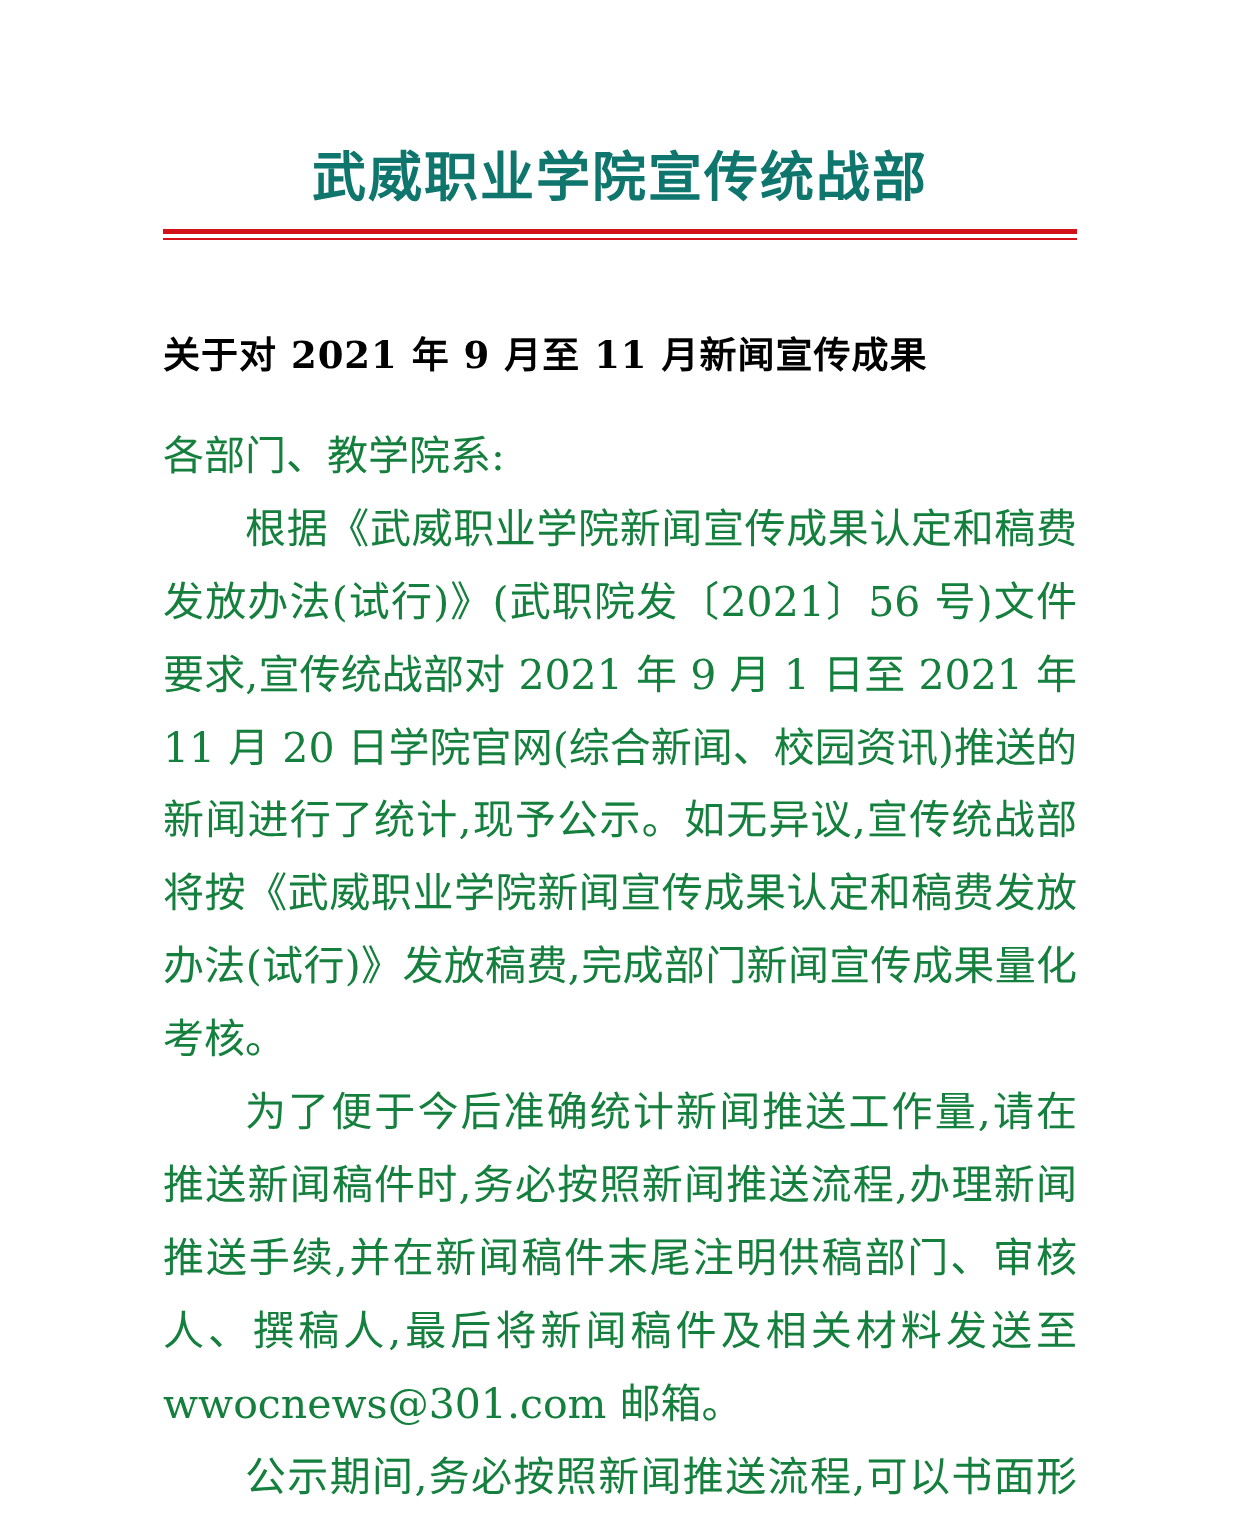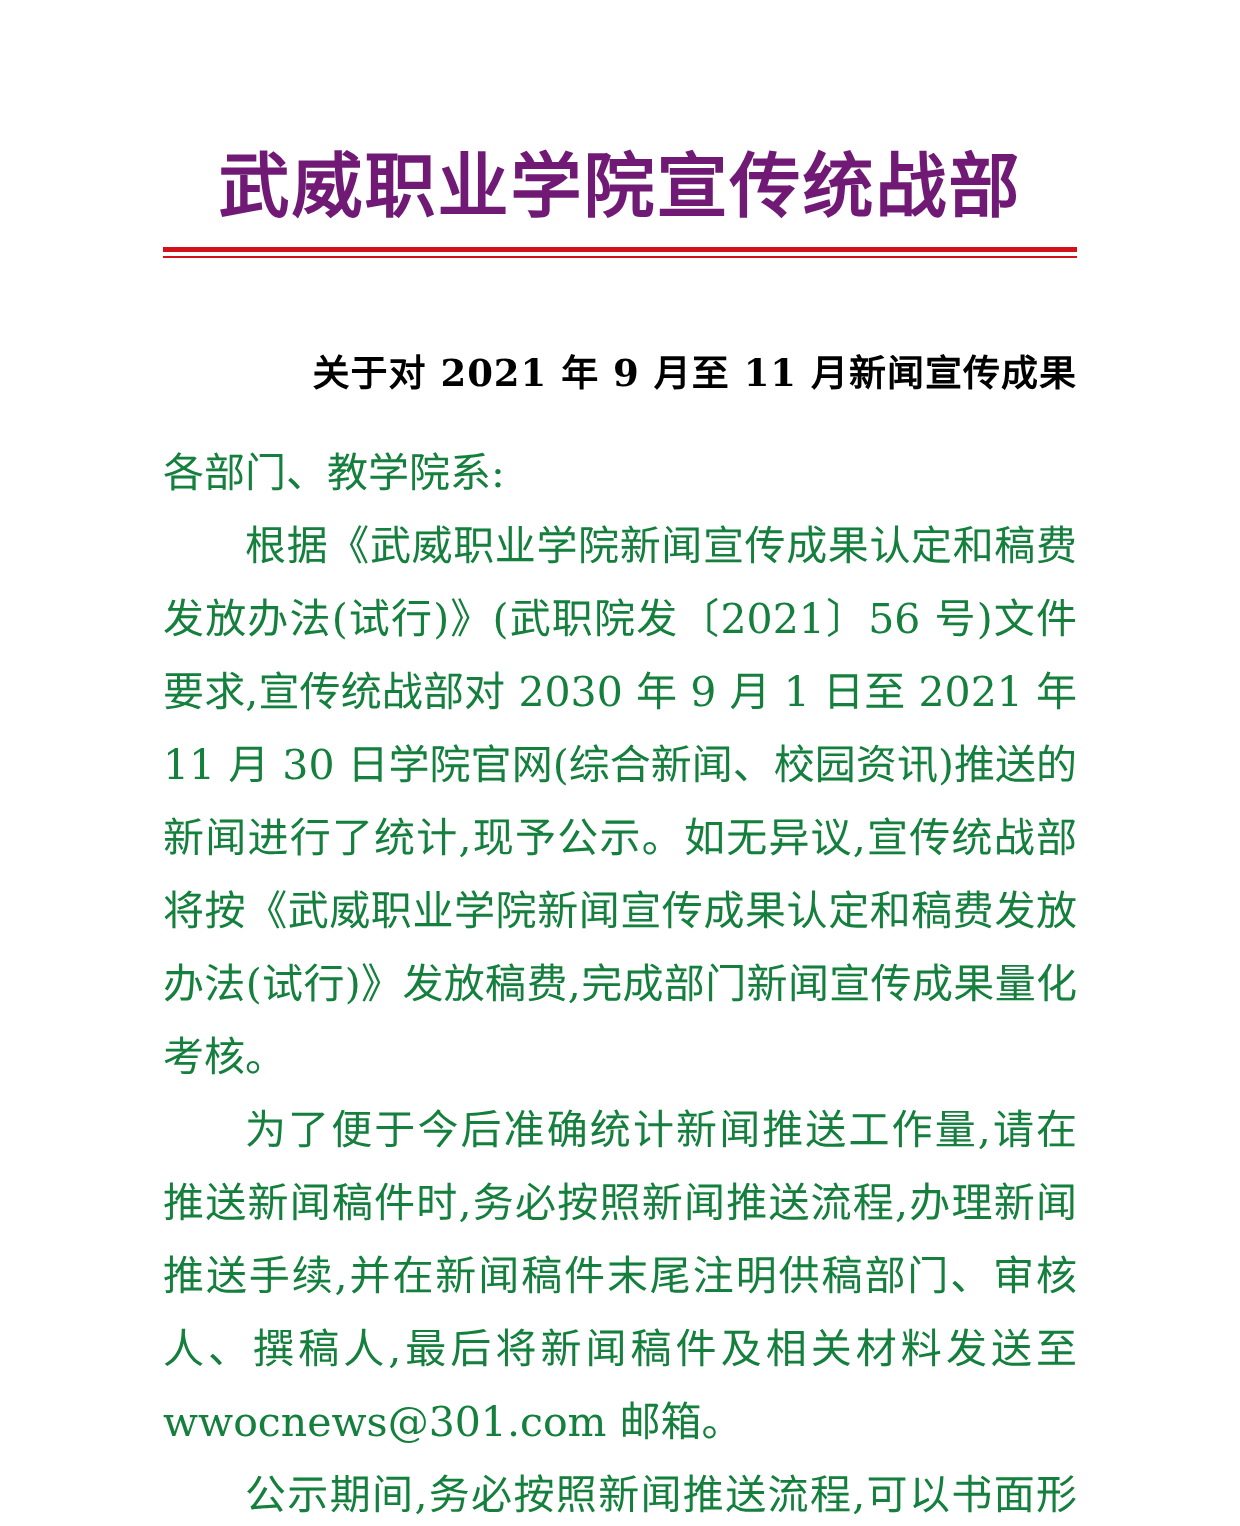--- a/index.html
+++ b/index.html
@@ -23,45 +23,45 @@
   }
 
   
   .letterhead {
     padding-top: 150px;
     text-align: center;
   }
   .letterhead-title {
     font-family: "DejaVu Sans", "Liberation Sans", sans-serif;
     font-weight: bold;
-    font-size: 71px;
+    font-size: 54px;
     line-height: 1.05;
     letter-spacing: 2px;
-    color: #701a75;
+    color: #0f766e;
     white-space: nowrap;
   }
   .rule-wrap {
     margin-top: 22px;
   }
   .rule-thick {
     height: 5px;
     background: #d3111a;
     width: 100%;
   }
   .rule-thin {
     height: 2px;
     background: #d3111a;
     width: 100%;
     margin-top: 4px;
   }
 
   
   .doc-title {
     margin-top: 86px;
-    text-align: right;
+    text-align: left;
     font-family: "DejaVu Serif", "Liberation Serif", serif;
     font-weight: bold;
     font-size: 37px;
     line-height: 1.62;
     color: #000000;
     letter-spacing: 1px;
   }
   .doc-title .line {
     display: block;
     white-space: nowrap;
@@ -98,18 +98,18 @@
       <div class="rule-thin"></div>
     </div>
   </div>
 
   <div class="doc-title">
     <span class="line">关于对 2021 年 9 月至 11 月新闻宣传成果</span>
   </div>
 
   <div class="doc-body">
     <p class="salutation">各部门、教学院系:</p>
-    <p class="indent">根据《武威职业学院新闻宣传成果认定和稿费发放办法(试行)》(武职院发〔2021〕56 号)文件要求,宣传统战部对 2030 年 9 月 1 日至 2021 年 11 月 30 日学院官网(综合新闻、校园资讯)推送的新闻进行了统计,现予公示。如无异议,宣传统战部将按《武威职业学院新闻宣传成果认定和稿费发放办法(试行)》发放稿费,完成部门新闻宣传成果量化考核。</p>
+    <p class="indent">根据《武威职业学院新闻宣传成果认定和稿费发放办法(试行)》(武职院发〔2021〕56 号)文件要求,宣传统战部对 2021 年 9 月 1 日至 2021 年 11 月 20 日学院官网(综合新闻、校园资讯)推送的新闻进行了统计,现予公示。如无异议,宣传统战部将按《武威职业学院新闻宣传成果认定和稿费发放办法(试行)》发放稿费,完成部门新闻宣传成果量化考核。</p>
     <p class="indent">为了便于今后准确统计新闻推送工作量,请在推送新闻稿件时,务必按照新闻推送流程,办理新闻推送手续,并在新闻稿件末尾注明供稿部门、审核人、撰稿人,最后将新闻稿件及相关材料发送至 wwocnews@301.com 邮箱。</p>
     <p class="indent">公示期间,务必按照新闻推送流程,可以书面形式向宣传统战部反映并提供必要的证明材料和有效联系方式(信函以到达日邮戳为准)。反映情况须客观真实,以部门、教学系名义反映的,</p>
   </div>
 
 </div>
 
 </body></html>

